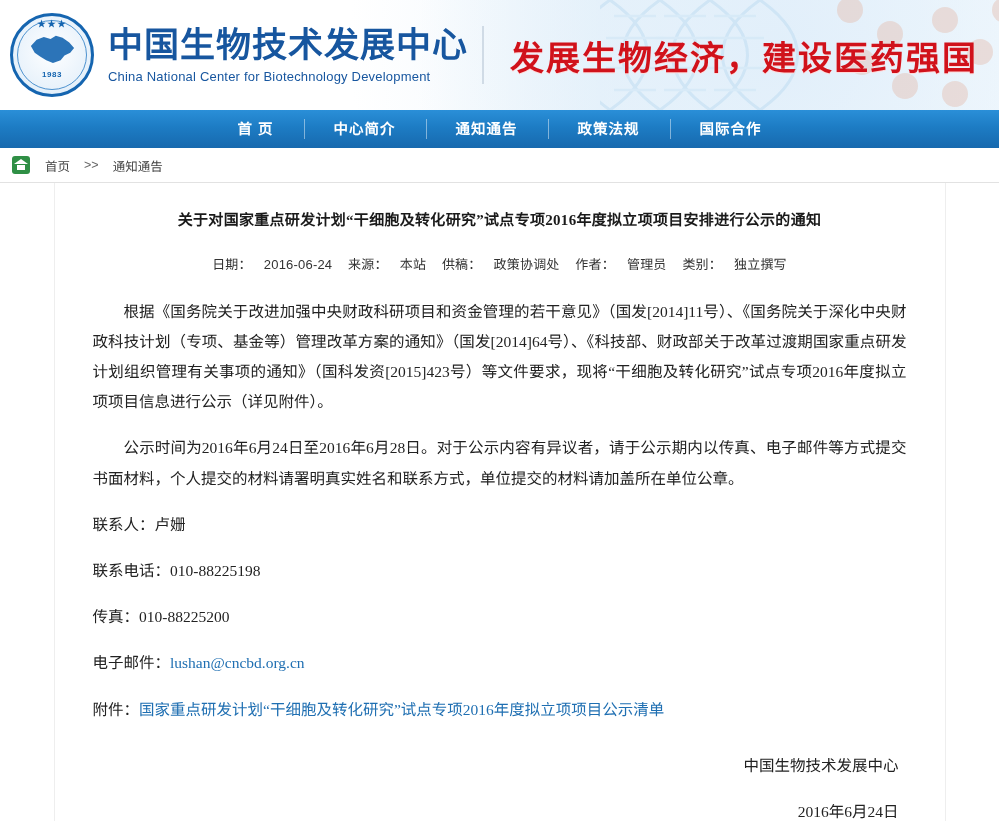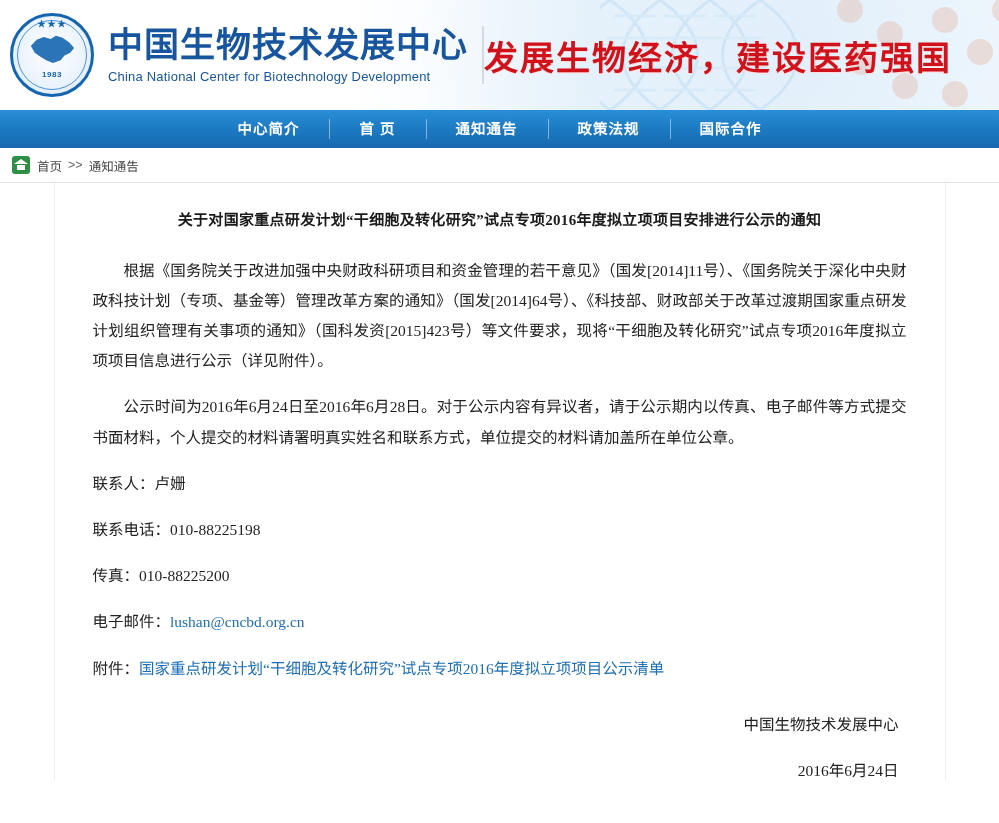--- a/index.html
+++ b/index.html
@@ -111,20 +111,21 @@
     white-space: nowrap;
   }
   .org-en {
     font-size: 13px;
     color: #17569f;
     letter-spacing: .2px;
     margin-top: 3px;
     white-space: nowrap;
   }
   .slogan {
+    margin-left: 26px;
     font-family: "Liberation Serif", serif;
     font-size: 34px;
     font-weight: bold;
     color: #d0121b;
     letter-spacing: 2px;
     white-space: nowrap;
     text-shadow: 0 1px 0 #ffd9d9;
   }
 
   
@@ -160,20 +161,21 @@
   
   .breadcrumb {
     height: 34px;
     display: flex;
     align-items: center;
     padding-left: 12px;
     background: #ffffff;
     border-bottom: 1px solid #e2e2e2;
     font-size: 12.5px;
     color: #444;
+    gap: 8px;
   }
   .home-icon {
     width: 18px;
     height: 18px;
     margin-right: 7px;
     position: relative;
     background: #2f8f45;
     border-radius: 3px;
   }
   .home-icon::after {
@@ -323,40 +325,47 @@
     <div class="org-names">
       <div class="org-cn">中国生物技术发展中心</div>
       <div class="org-en">China National Center for Biotechnology Development</div>
     </div>
 
     <div class="slogan">发展生物经济，建设医药强国</div>
   </div>
 </div>
 
 <div class="nav">
+  <div class="nav-item">首 页</div>
   <div class="nav-item">中心简介</div>
-  <div class="nav-item">首 页</div>
   <div class="nav-item">通知通告</div>
   <div class="nav-item">政策法规</div>
   <div class="nav-item">国际合作</div>
 </div>
 
 <div class="breadcrumb">
   <span class="home-icon"></span>
   <a class="crumb-link">首页</a>
   <span class="crumb-sep">&gt;&gt;</span>
   <a class="crumb-link">通知通告</a>
 </div>
 
 <div class="content-wrap">
   <div class="article">
     <div class="article-inner">
 
       <div class="art-title">关于对国家重点研发计划“干细胞及转化研究”试点专项2016年度拟立项项目安排进行公示的通知</div>
 
+      <div class="art-meta">
+        <span>日期：</span><span>2016-06-24</span>
+        <span>来源：</span><span>本站</span>
+        <span>供稿：</span><span>政策协调处</span>
+        <span>作者：</span><span>管理员</span>
+        <span>类别：</span><span>独立撰写</span>
+      </div>
 
       <div class="art-body">
         <p class="p-indent">根据《国务院关于改进加强中央财政科研项目和资金管理的若干意见》（国发[2014]11号）、《国务院关于深化中央财政科技计划（专项、基金等）管理改革方案的通知》（国发[2014]64号）、《科技部、财政部关于改革过渡期国家重点研发计划组织管理有关事项的通知》（国科发资[2015]423号）等文件要求，现将“干细胞及转化研究”试点专项2016年度拟立项项目信息进行公示（详见附件）。</p>
         <p class="p-indent">公示时间为2016年6月24日至2016年6月28日。对于公示内容有异议者，请于公示期内以传真、电子邮件等方式提交书面材料，个人提交的材料请署明真实姓名和联系方式，单位提交的材料请加盖所在单位公章。</p>
 
         <p class="contact-line">联系人：卢姗</p>
         <p class="contact-line">联系电话：010-88225198</p>
         <p class="contact-line">传真：010-88225200</p>
 
         <p class="contact-line">

